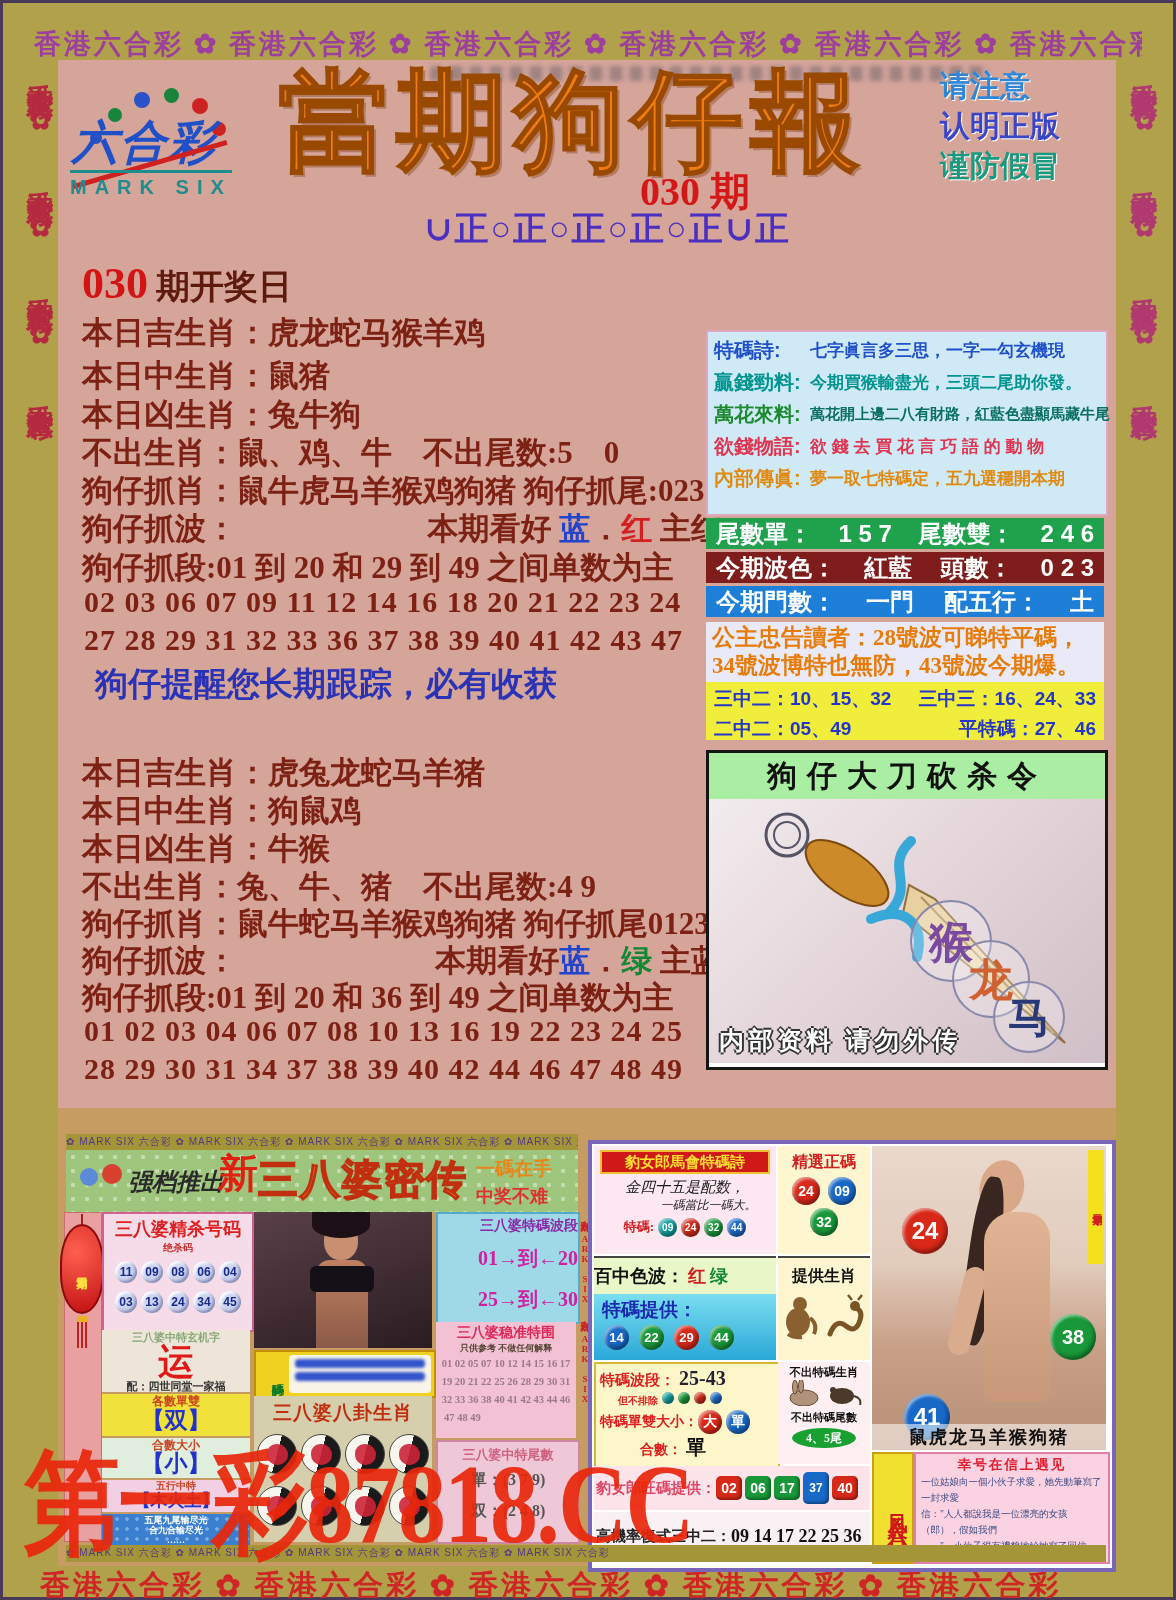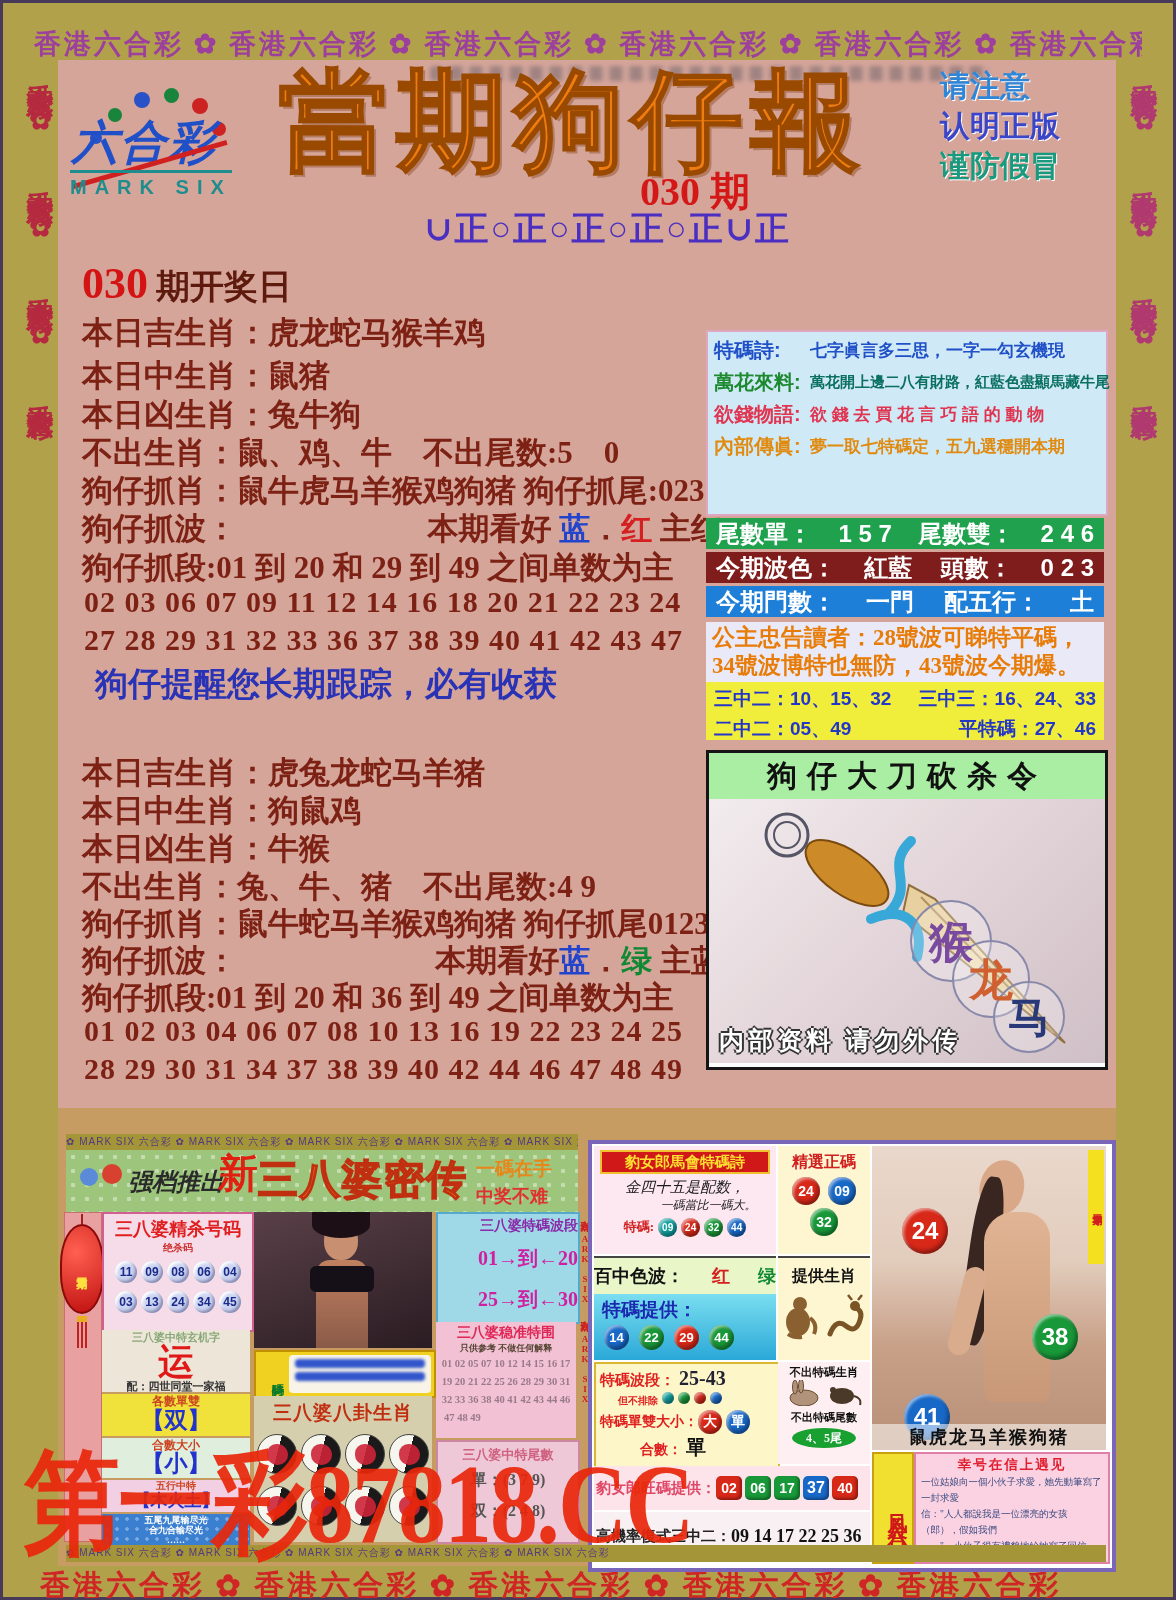--- a/index.html
+++ b/index.html
@@ -131,20 +131,24 @@
     <span class="zbgroup"><span>本期看好</span><span class="c-blue">蓝</span><span>．</span><span class="c-green">绿</span><span> 主蓝</span></span>
   </div>
   <div class="abs tline" style="left:82px;top:977px;">狗仔抓段:01 到 20 和 36 到 49 之间单数为主</div>
   <div class="abs numsrow" style="left:84px;top:1014px;">01 02 03 04 06 07 08 10 13 16 19 22 23 24 25</div>
   <div class="abs numsrow" style="left:84px;top:1052px;">28 29 30 31 34 37 38 39 40 42 44 46 47 48 49</div>
 
   <div class="abs tips" style="left:706px;top:330px;width:398px;height:182px;">
     <div class="tiprow r1">
         <span class="lb">特碼詩:</span>
         <span class="tx">七字眞言多三思，一字一勾玄機現</span>
+      </div>
+    <div class="tiprow r2">
+        <span class="lb">贏錢勁料:</span>
+        <span class="tx">今期買猴輸盡光，三頭二尾助你發。</span>
       </div>
     <div class="tiprow r3">
         <span class="lb">萬花來料:</span>
         <span class="tx">萬花開上邊二八有財路，紅藍色盡顯馬藏牛尾</span>
       </div>
     <div class="tiprow r4">
         <span class="lb">欲錢物語:</span>
         <span class="tx">欲 錢 去 買 花 言 巧 語 的 動 物</span>
       </div>
     <div class="tiprow r5">
@@ -333,21 +337,21 @@
 
   <div class="cell" style="left:778px;top:1146px;width:92px;height:108px;background:#fdf6d0;text-align:center;">
     <div style="font-size:16px;font-weight:bold;color:#d02020;margin-top:6px;">精選正碼</div>
     <div>
       <span class="ball b-red" style="width:28px;height:28px;font-size:14px;margin:4px 2px 0;">24</span>
       <span class="ball b-blue" style="width:28px;height:28px;font-size:14px;margin:4px 2px 0;">09</span>
     </div>
     <span class="ball b-green" style="width:28px;height:28px;font-size:14px;margin-top:3px;">32</span>
   </div>
 
-  <div class="cell" style="left:594px;top:1256px;width:182px;height:36px;background:#e8f6c8;border-top:2px solid #444;display:flex;align-items:center;justify-content:space-between;font-size:18px;font-weight:bold;">
+  <div class="cell" style="left:594px;top:1256px;width:182px;height:36px;background:#e8f6c8;border-top:2px solid #444;display:flex;align-items:center;justify-content:flex-start;font-size:18px;font-weight:bold;">
     <span style="color:#111;">百中色波：</span>
     <span class="c-red" style="margin:0 4px;">红</span>
     <span class="c-green">绿</span>
   </div>
 
   <div class="cell" style="left:778px;top:1256px;width:92px;height:36px;background:#fdf6d0;border-top:2px solid #444;display:flex;align-items:center;justify-content:center;font-size:16px;font-weight:bold;color:#111;">提供生肖</div>
 
   <div class="cell" style="left:778px;top:1294px;width:92px;height:66px;background:#fdf6d0;text-align:center;">
     <svg width="40" height="48" viewBox="0 0 40 48">
       <circle cx="20" cy="10" r="7" fill="#8a6030"></circle>
@@ -411,36 +415,36 @@
     </div>
     <div style="font-size:11px;font-weight:bold;color:#111;">不出特碼尾數</div>
     <div style="width:64px;height:20px;margin:3px auto 0;background:#18a030;border-radius:50%;color:#fff;font-size:12px;font-weight:bold;line-height:20px;">4、5尾</div>
   </div>
 
   <div class="cell" style="left:594px;top:1466px;width:276px;height:44px;background:#fce4ea;display:flex;align-items:center;white-space:nowrap;">
     <span style="font-size:15px;font-weight:bold;color:#e04868;padding-left:2px;">豹女郎旺碼提供：</span>
     <span class="sq b-red" style="width:26px;height:24px;font-size:14px;margin-right:3px;">02</span>
     <span class="sq b-green" style="width:26px;height:24px;font-size:14px;margin-right:3px;">06</span>
     <span class="sq b-green" style="width:26px;height:24px;font-size:14px;margin-right:3px;">17</span>
-    <span class="sq b-blue" style="width:26px;height:24px;font-size:16px;margin-right:3px;">37</span>
+    <span class="sq b-blue" style="width:26px;height:32px;font-size:12px;margin-right:3px;">37</span>
     <span class="sq b-red" style="width:26px;height:24px;font-size:14px;">40</span>
   </div>
 
   <div class="cell" style="left:594px;top:1512px;width:276px;height:48px;background:#f8f0f2;display:flex;align-items:center;white-space:nowrap;">
     <span style="font-size:15px;font-weight:bold;color:#222;padding-left:2px;">高機率復式三中二：</span>
     <span style="font-size:18px;font-weight:bold;color:#111;">09 14 17 22 25 36</span>
   </div>
 
   <div class="cell" style="left:872px;top:1146px;width:234px;height:304px;background:linear-gradient(180deg,#ead8cc 0%,#e2ccbc 38%,#c8a088 66%,#b89078 100%);">
     <div class="abs" style="left:108px;top:14px;width:44px;height:54px;background:#d8a888;border-radius:50% 50% 46% 46%;transform:rotate(12deg);"></div>
     <div class="abs" style="left:96px;top:30px;width:30px;height:170px;background:#3a2620;border-radius:40%;transform:rotate(8deg);"></div>
     <div class="abs" style="left:112px;top:66px;width:66px;height:190px;background:linear-gradient(#e0b494,#c89878);border-radius:30px 26px 8px 8px;"></div>
     <div class="abs" style="left:84px;top:120px;width:22px;height:90px;background:#d8ac8c;border-radius:12px;transform:rotate(14deg);"></div>
     <span class="ball b-red abs" style="left:30px;top:62px;width:46px;height:46px;font-size:24px;">24</span>
-    <span class="ball b-green abs" style="left:160px;top:168px;width:46px;height:46px;font-size:24px;">38</span>
+    <span class="ball b-green abs" style="left:178px;top:168px;width:46px;height:46px;font-size:20px;">38</span>
     <span class="ball b-blue abs" style="left:32px;top:248px;width:46px;height:46px;font-size:24px;">41</span>
     <div class="abs vtext" style="right:2px;top:4px;width:16px;height:114px;background:#f5e020;color:#d02020;font-size:10px;font-weight:bold;text-align:center;">第零三零期</div>
     <div class="abs" style="left:0;bottom:0;width:234px;height:26px;background:rgba(255,255,255,.55);font-size:18px;font-weight:bold;color:#111;text-align:center;line-height:26px;letter-spacing:2px;">鼠虎龙马羊猴狗猪</div>
   </div>
 
   <div class="cell vtext" style="left:872px;top:1452px;width:38px;height:108px;background:#f2e030;border:2px solid #c8a010;color:#d01818;font-size:20px;font-weight:bold;text-align:center;letter-spacing:5px;">风月六合</div>
 
   <div class="cell" style="left:914px;top:1452px;width:192px;height:108px;background:#fad2e2;border:2px solid #e080a8;text-align:center;">
     <div style="font-size:13.5px;font-weight:bold;color:#e02030;margin-top:2px;letter-spacing:2px;">幸号在信上遇见</div>
     <div class="story">一位姑娘向一個小伙子求愛，她先動筆寫了一封求愛</div>

